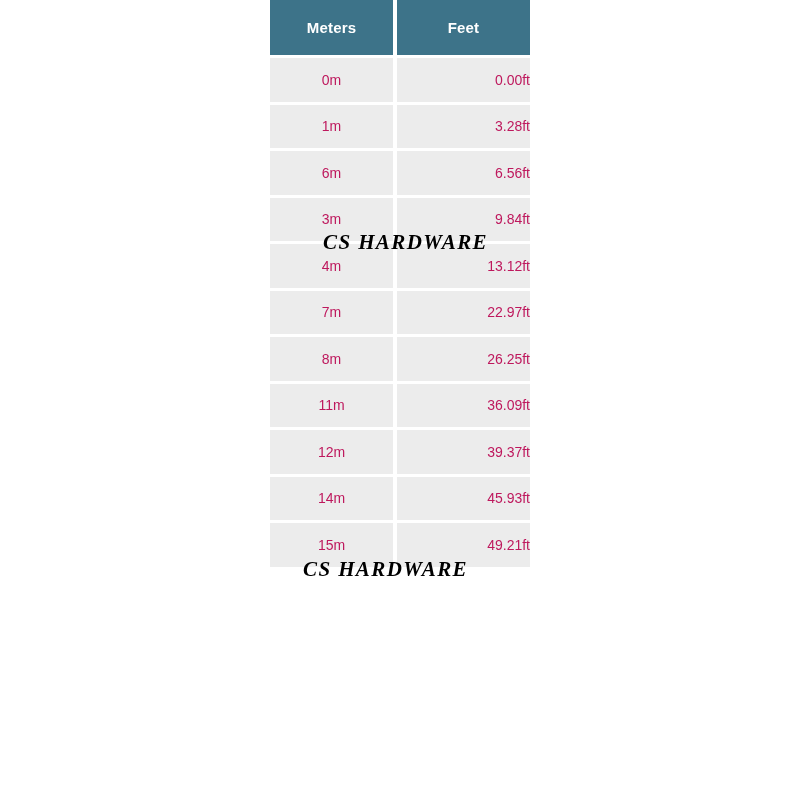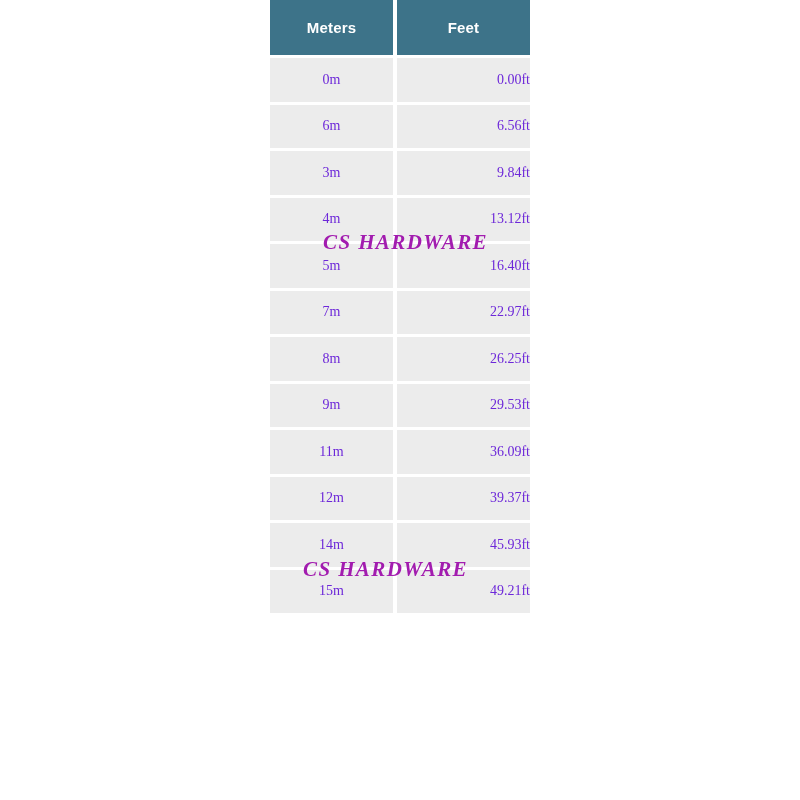--- a/index.html
+++ b/index.html
@@ -50,48 +50,47 @@
     box-sizing: border-box;
     letter-spacing: 0.2px;
   }
   table.conv-table th:last-child {
     border-right: none;
     text-align: center;
   }
 
   table.conv-table td {
     background: #ececec;
-    color: #6d28d9;
+    color: #be185d;
     font-size: 14px;
     height: 46.5px;
     padding: 0;
     text-align: center;
     vertical-align: middle;
     border-right: 4px solid #ffffff;
     border-bottom: 3px solid #ffffff;
     box-sizing: border-box;
-    font-family: Liberation Serif, serif;
   }
   table.conv-table td:last-child {
     border-right: none;
     text-align: right;
   }
 
   table.conv-table col.col-meters { width: 127px; }
   table.conv-table col.col-feet   { width: 133px; }
 
   
   .watermark {
     position: absolute;
     font-family: "Liberation Serif", serif;
     font-style: italic;
     font-weight: bold;
     font-size: 21px;
     letter-spacing: 1.4px;
-    color: #a21caf;
+    color: #000000;
     white-space: nowrap;
     pointer-events: none;
     user-select: none;
   }
   #watermark-1 {
     left: 323px;
     top: 230px;
   }
   #watermark-2 {
     left: 303px;
@@ -114,46 +113,42 @@
           <th>Meters</th>
           <th>Feet</th>
         </tr>
       </thead>
       <tbody id="table-body">
           <tr>
             <td>0m</td>
             <td>0.00ft</td>
           </tr>
           <tr>
+            <td>1m</td>
+            <td>3.28ft</td>
+          </tr>
+          <tr>
             <td>6m</td>
             <td>6.56ft</td>
           </tr>
           <tr>
             <td>3m</td>
             <td>9.84ft</td>
           </tr>
           <tr>
             <td>4m</td>
             <td>13.12ft</td>
           </tr>
           <tr>
-            <td>5m</td>
-            <td>16.40ft</td>
-          </tr>
-          <tr>
             <td>7m</td>
             <td>22.97ft</td>
           </tr>
           <tr>
             <td>8m</td>
             <td>26.25ft</td>
-          </tr>
-          <tr>
-            <td>9m</td>
-            <td>29.53ft</td>
           </tr>
           <tr>
             <td>11m</td>
             <td>36.09ft</td>
           </tr>
           <tr>
             <td>12m</td>
             <td>39.37ft</td>
           </tr>
           <tr>

